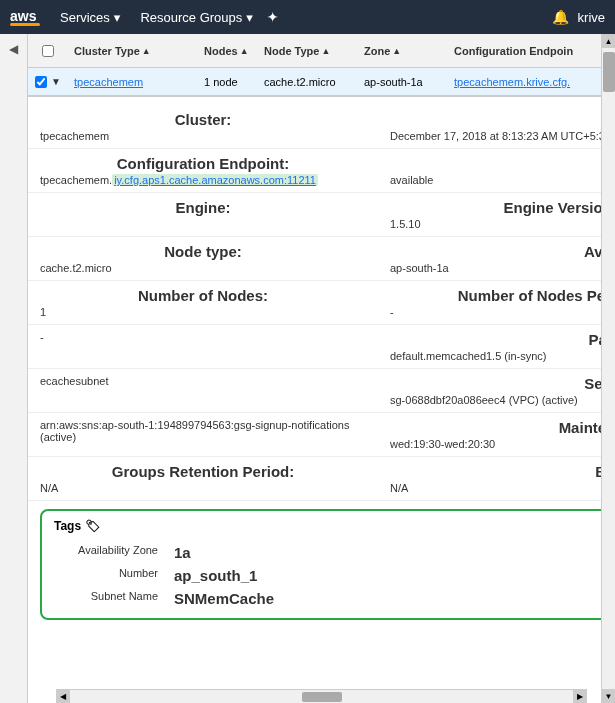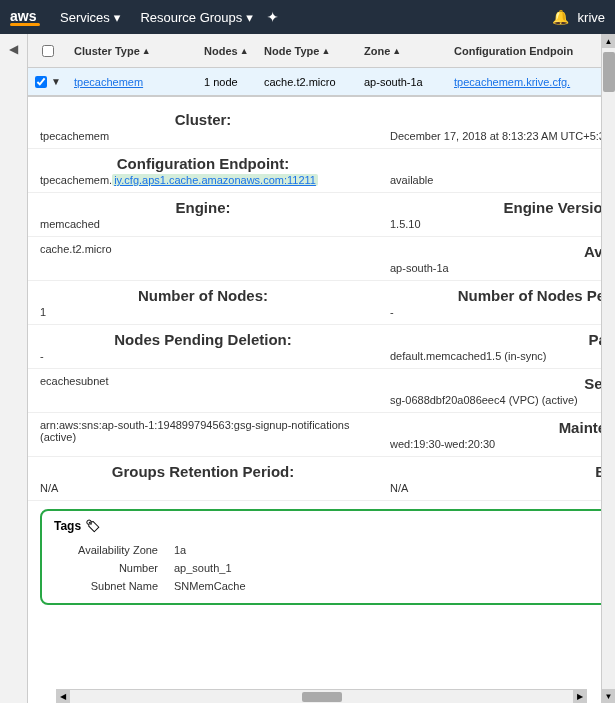--- a/index.html
+++ b/index.html
@@ -178,22 +178,23 @@
       padding: 3px 0;
     }
     .tags-key {
       font-size: 11px;
       color: #333;
       text-align: right;
       width: 120px;
       padding-right: 16px;
     }
     .tags-val {
-      font-size: 11px;
+      font-size: 15px;
       color: #333;
+      font-weight: bold;
     }
 
     
     .right-scrollbar {
       width: 14px;
       background: #f0f0f0;
       border-left: 1px solid #ccc;
       display: flex;
       flex-direction: column;
       align-items: center;
@@ -340,49 +341,48 @@
           </div>
         </div>
 
         <div class="detail-section">
           <div class="detail-label" style="text-align:right">Status:</div>
           <div class="detail-value">available</div>
         </div>
 
         <div class="detail-section">
           <div class="detail-label">Engine:</div>
-          <div class="detail-value">memcached</div>
         </div>
 
         <div class="detail-section">
           <div class="detail-label" style="text-align:right">Engine Version Compatibility:</div>
           <div class="detail-value">1.5.10</div>
         </div>
 
         <div class="detail-section">
+          <div class="detail-label">Node type:</div>
           <div class="detail-value">cache.t2.micro</div>
         </div>
 
         <div class="detail-section">
           <div class="detail-label" style="text-align:right">Availability Zones:</div>
           <div class="detail-value">ap-south-1a</div>
         </div>
 
         <div class="detail-section">
           <div class="detail-label">Number of Nodes:</div>
           <div class="detail-value">1</div>
         </div>
 
         <div class="detail-section">
           <div class="detail-label" style="text-align:right">Number of Nodes Pending Creation:</div>
           <div class="detail-value">-</div>
         </div>
 
         <div class="detail-section">
-          <div class="detail-label">Nodes Pending Deletion:</div>
           <div class="detail-value">-</div>
         </div>
 
         <div class="detail-section">
           <div class="detail-label" style="text-align:right">Parameter Group:</div>
           <div class="detail-value">default.memcached1.5 (in-sync)</div>
         </div>
 
         <div class="detail-section">
           <div class="detail-value">ecachesubnet</div>

